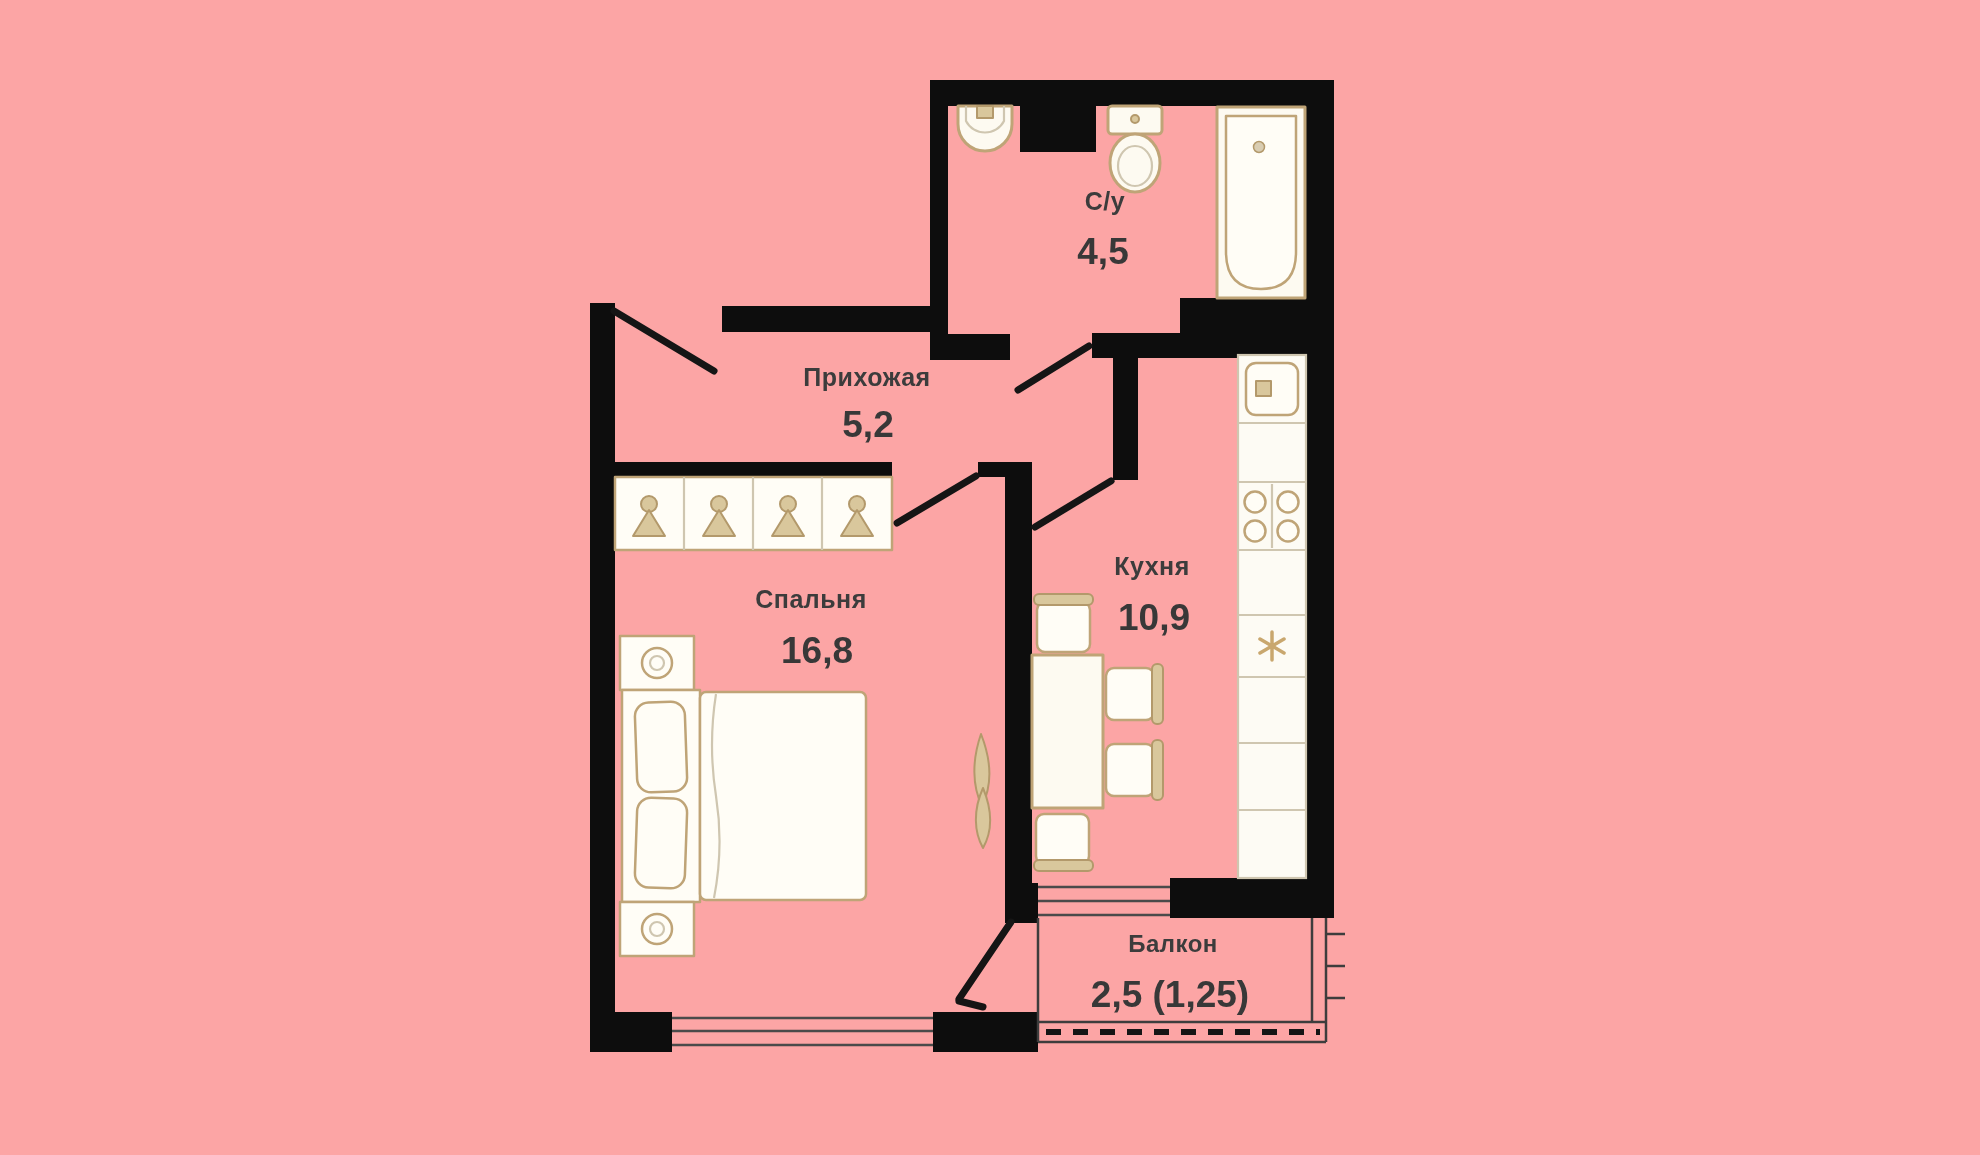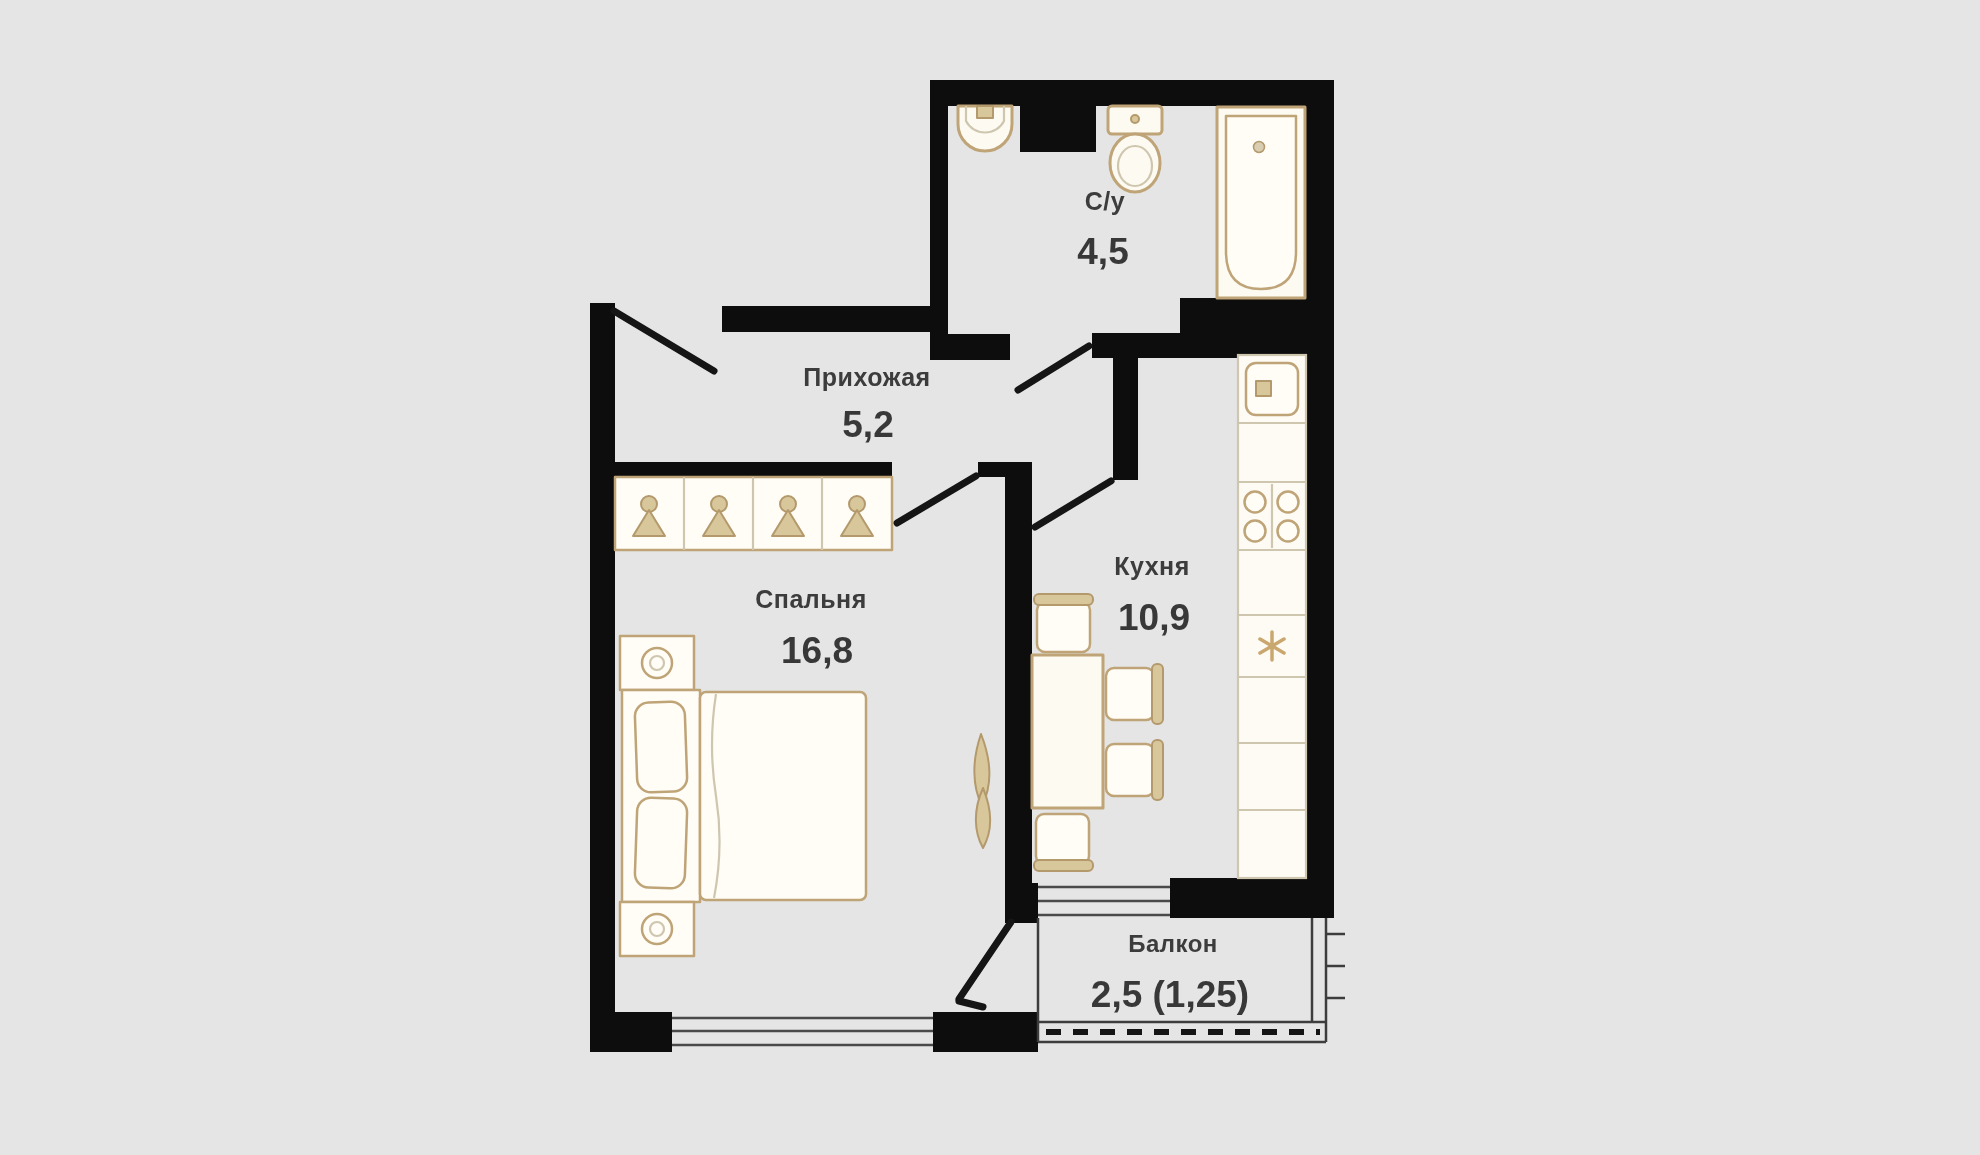--- a/index.html
+++ b/index.html
@@ -1,16 +1,16 @@
 <!DOCTYPE html>
 <html><head>
 <meta charset="utf-8">
 <style>
   html,body{margin:0;padding:0;background:#ffffff;}
-  .canvas{position:relative;width:1980px;height:1155px;background:#e5e5e5;overflow:hidden;
+  .canvas{position:relative;width:1980px;height:1155px;background:#fca5a5;overflow:hidden;
           font-family:"Liberation Sans", sans-serif;}
   svg{display:block;width:1980px;height:1155px;}
   .room-label{font-family:"Liberation Sans",sans-serif;font-weight:700;font-size:25px;
               fill:#3c3c3c;letter-spacing:.5px;text-anchor:middle;}
   .room-area{font-family:"Liberation Sans",sans-serif;font-weight:700;font-size:37px;
              fill:#383838;text-anchor:middle;}
   .wall{fill:#0d0d0d;stroke:none;}
   .leaf{stroke:#151515;stroke-width:7;stroke-linecap:round;fill:none;}
   .win{stroke:#4a4a4a;stroke-width:2.5;fill:none;}
   .fx{stroke:#bfa477;stroke-width:3;fill:#fdfaf1;stroke-linejoin:round;}

